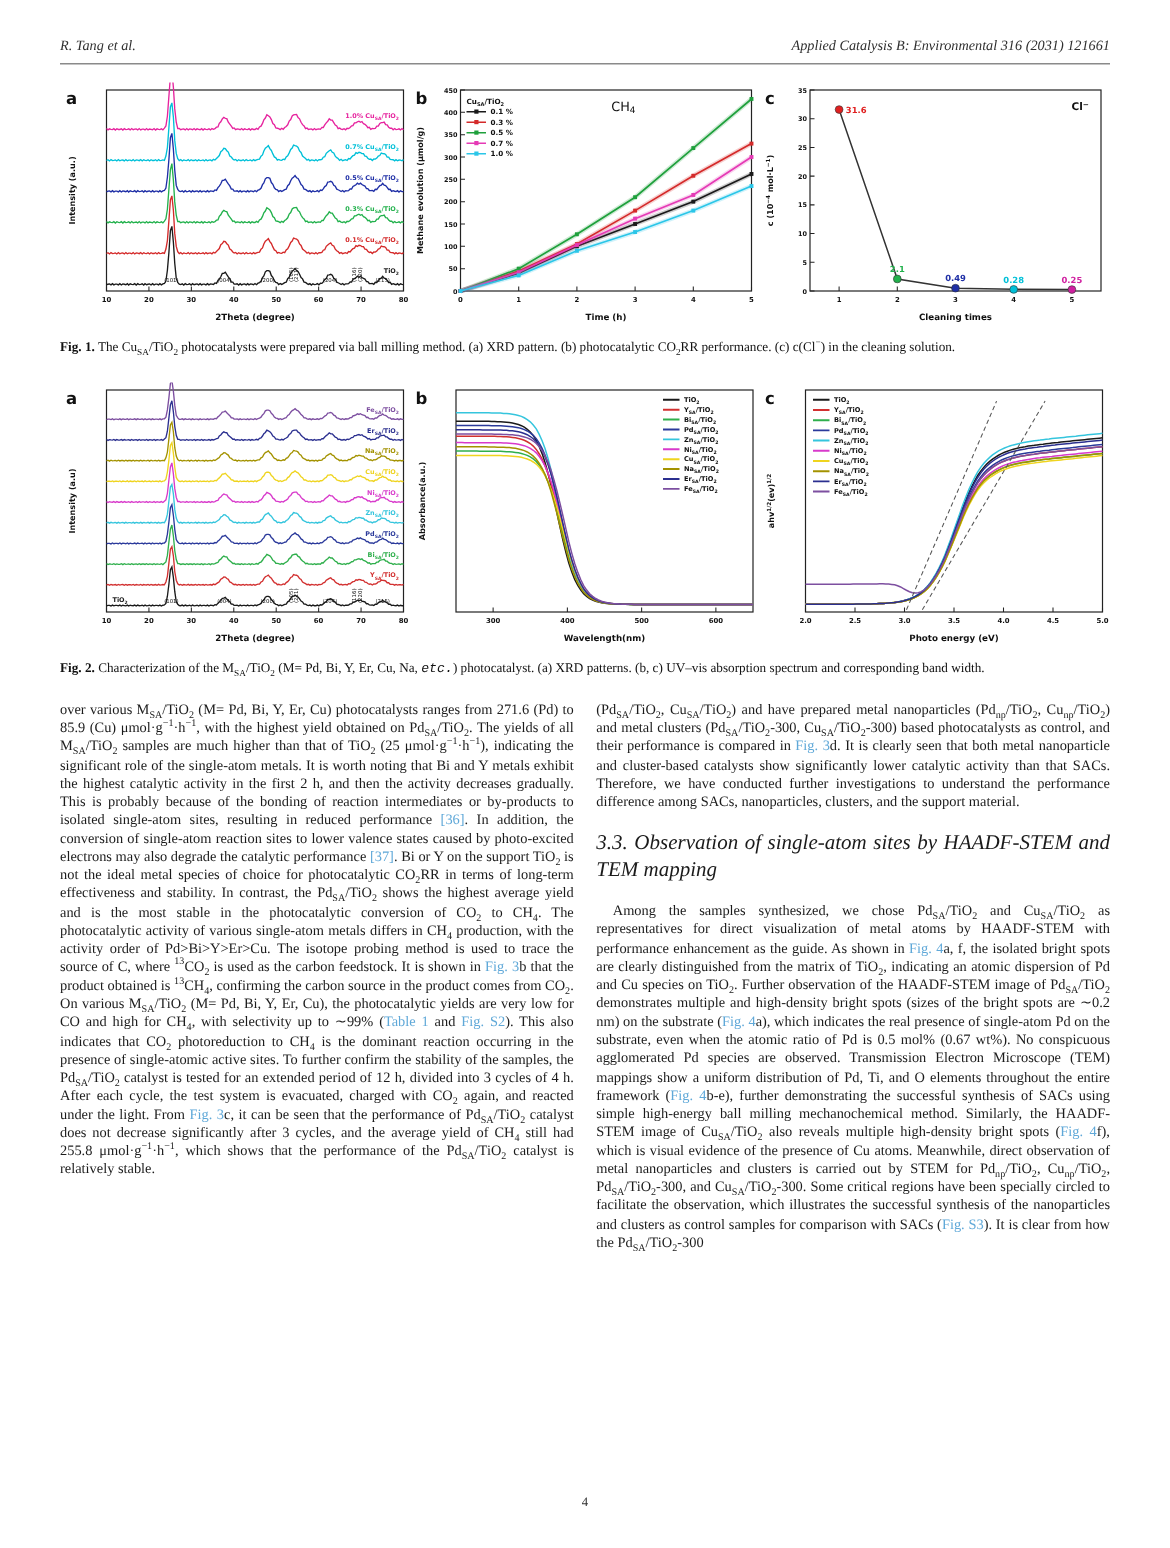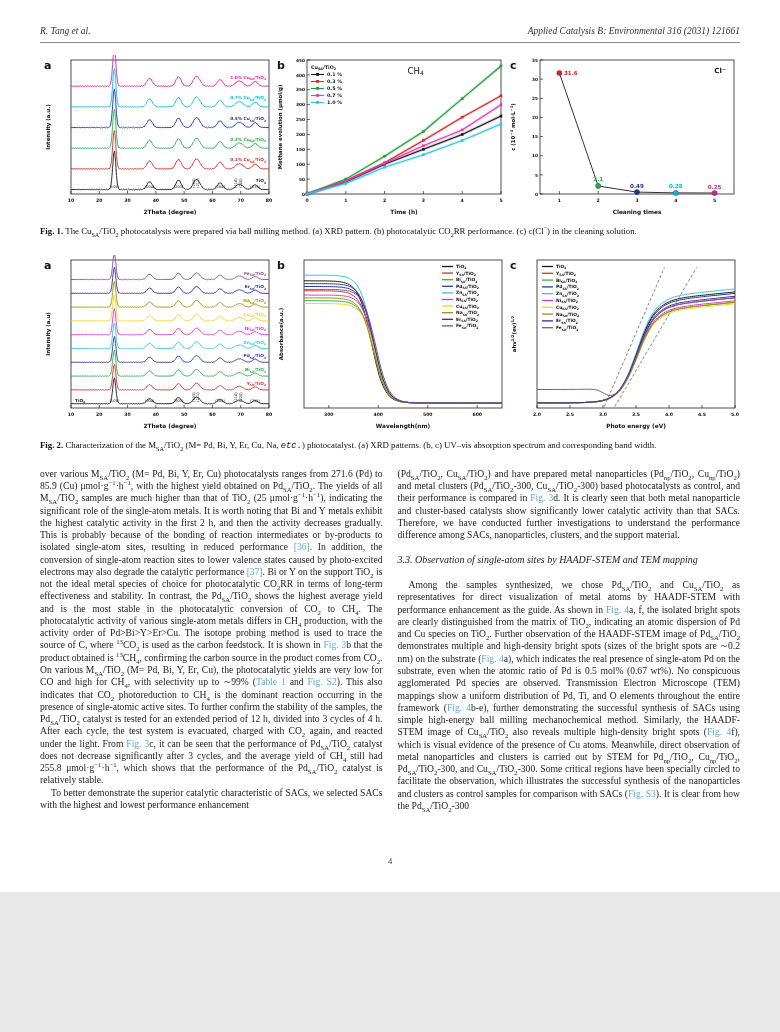--- a/index.html
+++ b/index.html
@@ -1,30 +1,30 @@
 <!DOCTYPE html>
 <html lang="en"><head>
 <meta charset="utf-8">
 <style>
   html,body{margin:0;padding:0;background:#e8e8e8;}
-  .page{position:relative;width:780px;height:892px;background:#ffffff;margin:0 auto;
+  .page{position:relative;width:780px;height:1032px;background:#ffffff;margin:0 auto;
         font-family:"Liberation Serif",serif;color:#1b1b1b;overflow:hidden;}
   .inner{padding:26px 40px 0 40px;}
   .hdr{display:flex;justify-content:space-between;font-style:italic;font-size:9.5px;color:#2f2f2f;
        padding-bottom:6px;border-bottom:0.5px solid #8a8a8a;}
   .figrow{display:flex;justify-content:center;margin-top:12px;}
   .figrow svg{display:block;}
   svg{font-family:"DejaVu Sans",sans-serif;}
   .caption{font-size:8.8px;line-height:1.35;color:#111;margin-top:9px;text-align:justify;}
   .cap-label{font-weight:bold;}
   .columns{display:flex;gap:15px;margin-top:15px;}
   .col{flex:1;font-size:9.6px;line-height:1.28;text-align:justify;hyphens:auto;-webkit-hyphens:auto;}
   .col p{margin:0;}
   .col p.indent{text-indent:11px;}
-  .sec-heading{font-style:italic;font-weight:normal;font-size:10px;margin:13px 0 12px 0;}
+  .sec-heading{font-style:italic;font-weight:normal;font-size:14px;margin:13px 0 12px 0;}
   .link{color:#5fa8d8;}
   sub,sup{font-size:70%;line-height:0;}
   em{font-style:italic;font-family:Liberation Mono, monospace;}
   .pagenum{position:absolute;left:0;right:0;bottom:26px;text-align:center;font-size:8.5px;color:#333;}
 </style>
 </head>
 <body>
 
 <div class="page">
   <div class="inner">
@@ -370,21 +370,20 @@
           <text x="49" y="74.19999999999999" font-size="4.4" fill="#111" text-anchor="start" font-weight="bold"><tspan>Fe</tspan><tspan dy="1.4" font-size="70%">SA</tspan><tspan dy="-1.4">/TiO</tspan><tspan dy="1.4" font-size="70%">2</tspan><tspan dy="-1.4"></tspan></text>
         </svg>
     </div>
     <div class="caption">
       <span class="cap-label">Fig. 2.</span><span> Characterization of the M<sub>SA</sub>/TiO<sub>2</sub> (M= Pd, Bi, Y, Er, Cu, Na, <em>etc.</em>) photocatalyst. (a) XRD patterns. (b, c) UV–vis absorption spectrum and corresponding band width.</span>
     </div>
 
     <div class="columns">
       <div class="col">
         <p>over various M<sub>SA</sub>/TiO<sub>2</sub> (M= Pd, Bi, Y, Er, Cu) photocatalysts ranges from 271.6 (Pd) to 85.9 (Cu) μmol·g<sup>−1</sup>·h<sup>−1</sup>, with the highest yield obtained on Pd<sub>SA</sub>/TiO<sub>2</sub>. The yields of all M<sub>SA</sub>/TiO<sub>2</sub> samples are much higher than that of TiO<sub>2</sub> (25 μmol·g<sup>−1</sup>·h<sup>−1</sup>), indicating the significant role of the single-atom metals. It is worth noting that Bi and Y metals exhibit the highest catalytic activity in the first 2 h, and then the activity decreases gradually. This is probably because of the bonding of reaction intermediates or by-products to isolated single-atom sites, resulting in reduced performance <span class="link">[36]</span>. In addition, the conversion of single-atom reaction sites to lower valence states caused by photo-excited electrons may also degrade the catalytic performance <span class="link">[37]</span>. Bi or Y on the support TiO<sub>2</sub> is not the ideal metal species of choice for photocatalytic CO<sub>2</sub>RR in terms of long-term effectiveness and stability. In contrast, the Pd<sub>SA</sub>/TiO<sub>2</sub> shows the highest average yield and is the most stable in the photocatalytic conversion of CO<sub>2</sub> to CH<sub>4</sub>. The photocatalytic activity of various single-atom metals differs in CH<sub>4</sub> production, with the activity order of Pd&gt;Bi&gt;Y&gt;Er&gt;Cu. The isotope probing method is used to trace the source of C, where <sup>13</sup>CO<sub>2</sub> is used as the carbon feedstock. It is shown in <span class="link">Fig. 3</span>b that the product obtained is <sup>13</sup>CH<sub>4</sub>, confirming the carbon source in the product comes from CO<sub>2</sub>. On various M<sub>SA</sub>/TiO<sub>2</sub> (M= Pd, Bi, Y, Er, Cu), the photocatalytic yields are very low for CO and high for CH<sub>4</sub>, with selectivity up to ∼99% (<span class="link">Table 1</span> and <span class="link">Fig. S2</span>). This also indicates that CO<sub>2</sub> photoreduction to CH<sub>4</sub> is the dominant reaction occurring in the presence of single-atomic active sites. To further confirm the stability of the samples, the Pd<sub>SA</sub>/TiO<sub>2</sub> catalyst is tested for an extended period of 12 h, divided into 3 cycles of 4 h. After each cycle, the test system is evacuated, charged with CO<sub>2</sub> again, and reacted under the light. From <span class="link">Fig. 3</span>c, it can be seen that the performance of Pd<sub>SA</sub>/TiO<sub>2</sub> catalyst does not decrease significantly after 3 cycles, and the average yield of CH<sub>4</sub> still had 255.8 μmol·g<sup>−1</sup>·h<sup>−1</sup>, which shows that the performance of the Pd<sub>SA</sub>/TiO<sub>2</sub> catalyst is relatively stable.</p>
-        <p class="indent">To better demonstrate the superior catalytic characteristic of SACs, we selected SACs with the highest and lowest performance enhancement</p>
       </div>
       <div class="col">
         <p>(Pd<sub>SA</sub>/TiO<sub>2</sub>, Cu<sub>SA</sub>/TiO<sub>2</sub>) and have prepared metal nanoparticles (Pd<sub>np</sub>/TiO<sub>2</sub>, Cu<sub>np</sub>/TiO<sub>2</sub>) and metal clusters (Pd<sub>SA</sub>/TiO<sub>2</sub>-300, Cu<sub>SA</sub>/TiO<sub>2</sub>-300) based photocatalysts as control, and their performance is compared in <span class="link">Fig. 3</span>d. It is clearly seen that both metal nanoparticle and cluster-based catalysts show significantly lower catalytic activity than that SACs. Therefore, we have conducted further investigations to understand the performance difference among SACs, nanoparticles, clusters, and the support material.</p>
         <h3 class="sec-heading">3.3. Observation of single-atom sites by HAADF-STEM and TEM mapping</h3>
         <p class="indent">Among the samples synthesized, we chose Pd<sub>SA</sub>/TiO<sub>2</sub> and Cu<sub>SA</sub>/TiO<sub>2</sub> as representatives for direct visualization of metal atoms by HAADF-STEM with performance enhancement as the guide. As shown in <span class="link">Fig. 4</span>a, f, the isolated bright spots are clearly distinguished from the matrix of TiO<sub>2</sub>, indicating an atomic dispersion of Pd and Cu species on TiO<sub>2</sub>. Further observation of the HAADF-STEM image of Pd<sub>SA</sub>/TiO<sub>2</sub> demonstrates multiple and high-density bright spots (sizes of the bright spots are ∼0.2 nm) on the substrate (<span class="link">Fig. 4</span>a), which indicates the real presence of single-atom Pd on the substrate, even when the atomic ratio of Pd is 0.5 mol% (0.67 wt%). No conspicuous agglomerated Pd species are observed. Transmission Electron Microscope (TEM) mappings show a uniform distribution of Pd, Ti, and O elements throughout the entire framework (<span class="link">Fig. 4</span>b-e), further demonstrating the successful synthesis of SACs using simple high-energy ball milling mechanochemical method. Similarly, the HAADF-STEM image of Cu<sub>SA</sub>/TiO<sub>2</sub> also reveals multiple high-density bright spots (<span class="link">Fig. 4</span>f), which is visual evidence of the presence of Cu atoms. Meanwhile, direct observation of metal nanoparticles and clusters is carried out by STEM for Pd<sub>np</sub>/TiO<sub>2</sub>, Cu<sub>np</sub>/TiO<sub>2</sub>, Pd<sub>SA</sub>/TiO<sub>2</sub>-300, and Cu<sub>SA</sub>/TiO<sub>2</sub>-300. Some critical regions have been specially circled to facilitate the observation, which illustrates the successful synthesis of the nanoparticles and clusters as control samples for comparison with SACs (<span class="link">Fig. S3</span>). It is clear from how the Pd<sub>SA</sub>/TiO<sub>2</sub>-300</p>
       </div>
     </div>
   </div>
   <div class="pagenum">4</div>
 </div>

